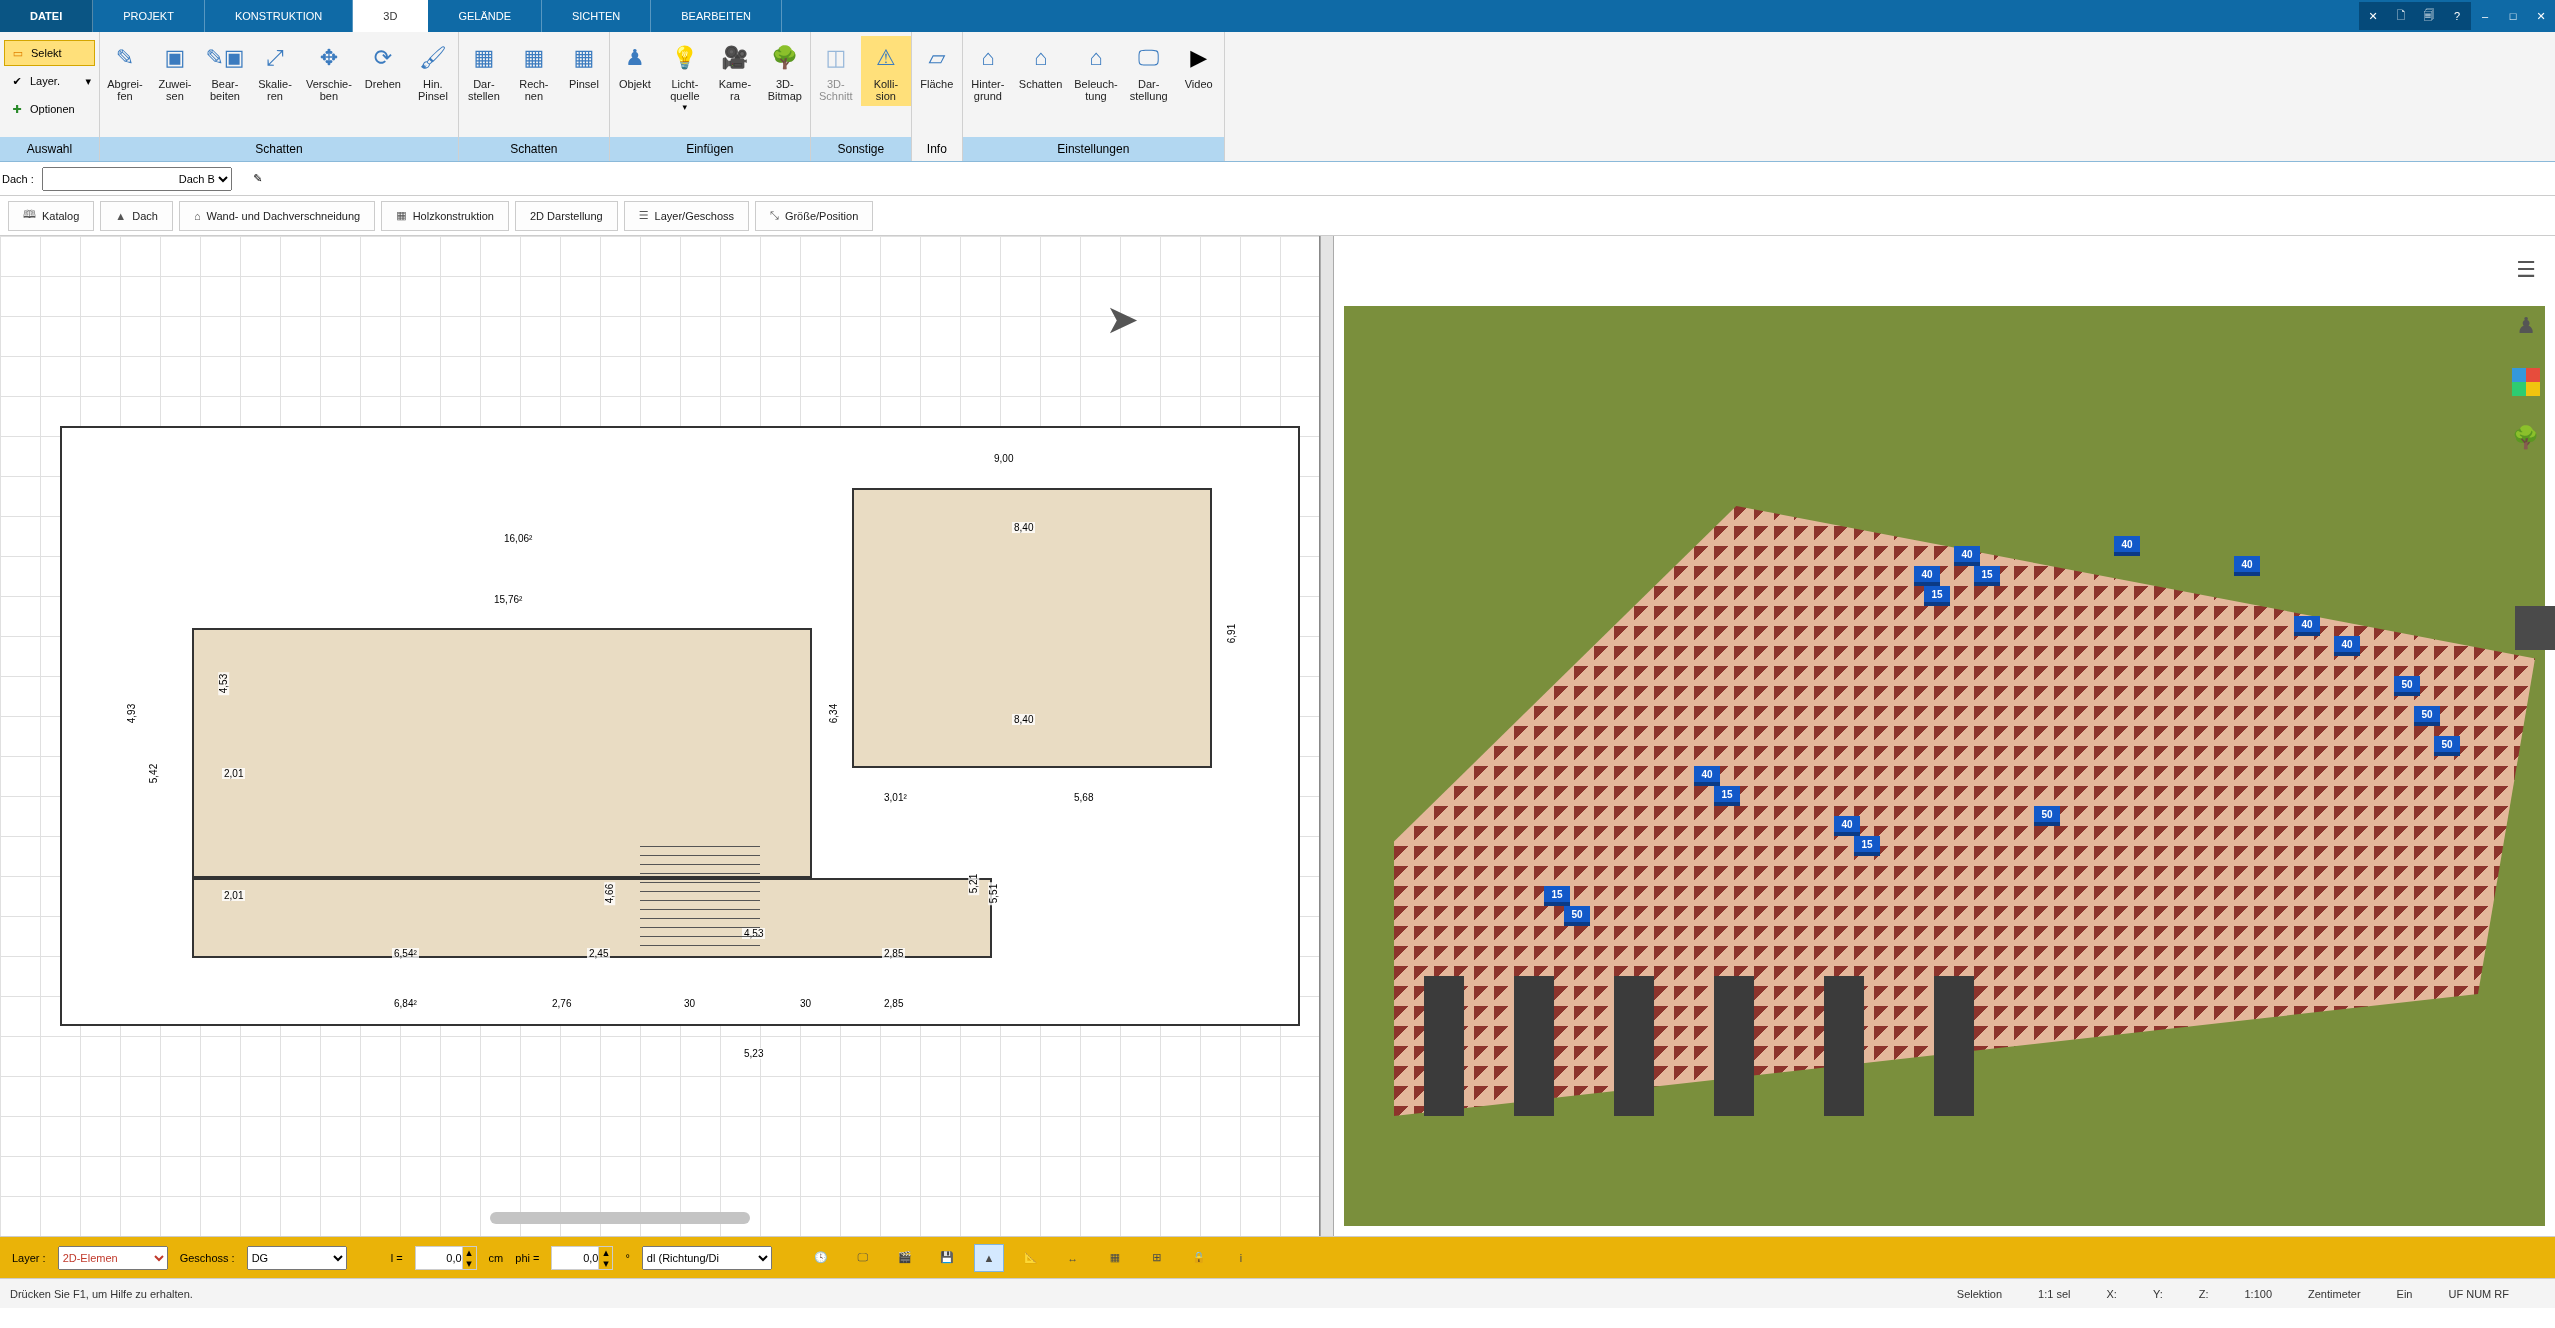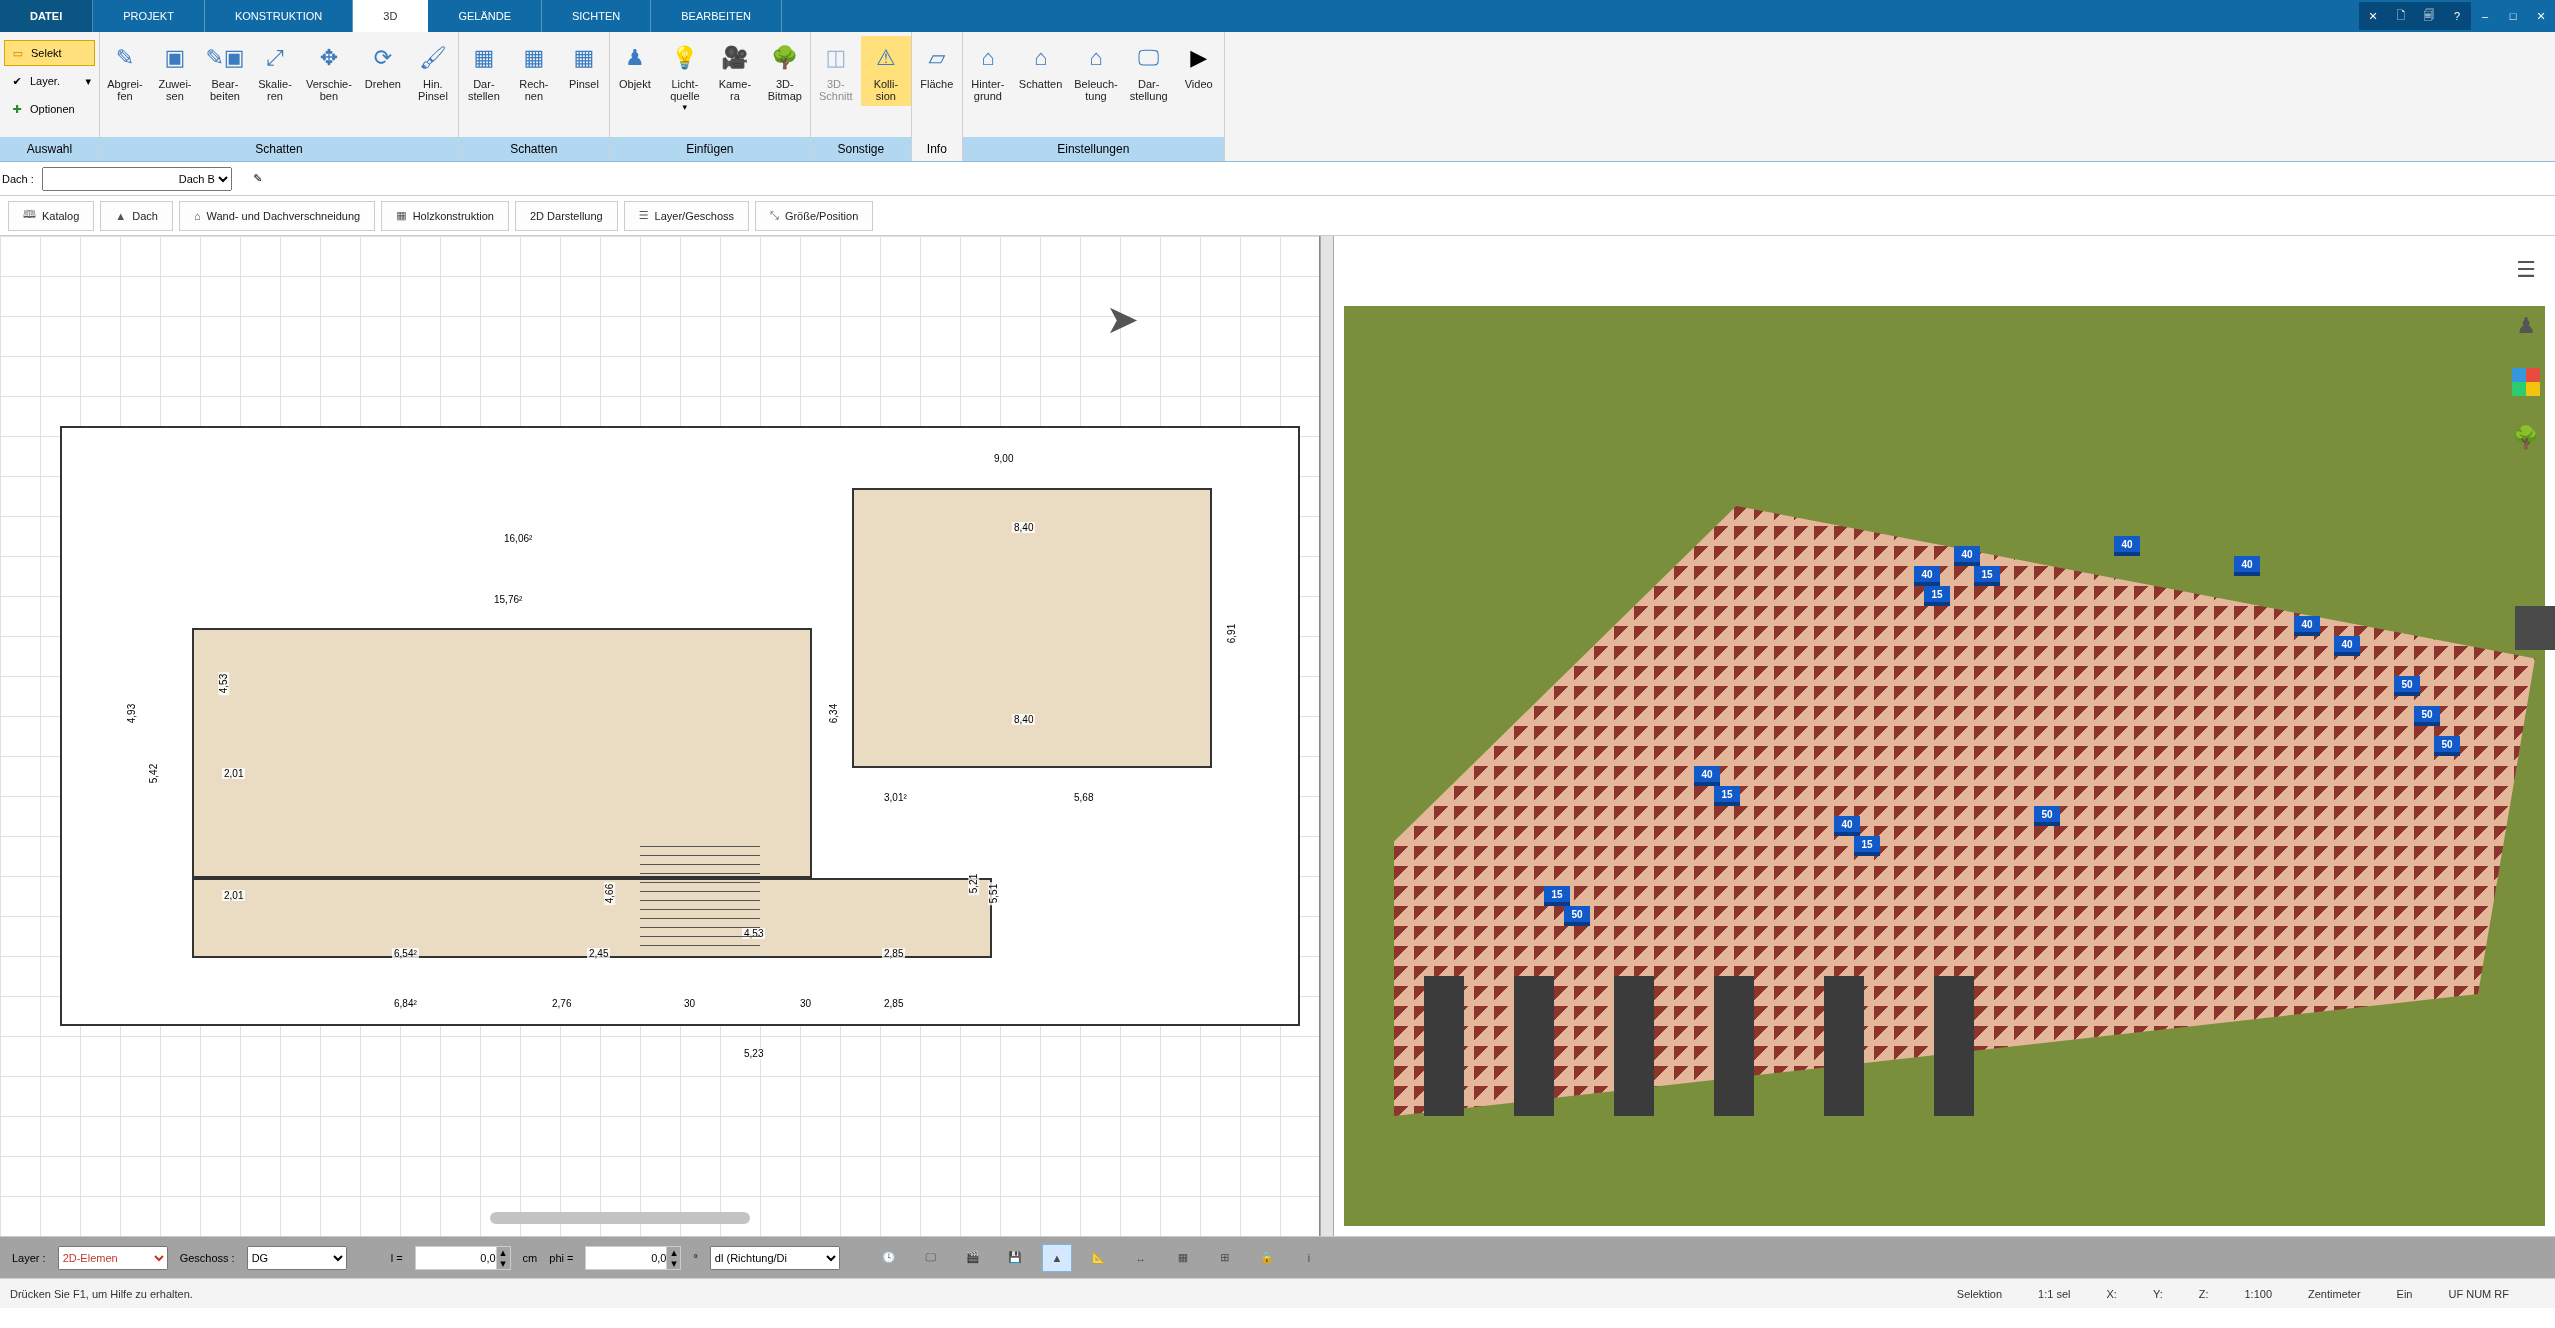--- a/index.html
+++ b/index.html
@@ -76,24 +76,24 @@
 .rail .swatch { width: 28px; height: 28px; background: conic-gradient(#e74c3c 0 25%, #f1c40f 0 50%, #2ecc71 0 75%, #3498db 0); }
 
 
 .raildrag { position: absolute; right: 0; top: 370px; width: 40px; height: 44px; background: #4a4a4a; }
 
 
 .ctxmenu { position: absolute; left: 1145px; bottom: 0px; width: 200px; background: #fefefe; border: 1px solid #ccc; box-shadow: 0 4px 10px rgba(0,0,0,.15); }
 .ctxmenu div { padding: 8px 14px; cursor: pointer; }
 
 
-.bottombar { height: 42px; display: flex; align-items: center; padding: 8px 12px; gap: 12px; border-top: 1px solid #ccc; background: #a3a3a3; }
+.bottombar { height: 42px; display: flex; align-items: center; padding: 8px 12px; gap: 12px; border-top: 1px solid #ccc; background: #eab308; }
 .bottombar select, .bottombar input { height: 24px; }
 .bottombar .numwrap { display: flex; align-items: center; }
-.bottombar .numwrap input { width: 82px; text-align: right; border: 1px solid #ccc; }
+.bottombar .numwrap input { width: 48px; text-align: right; border: 1px solid #ccc; }
 .bottombar .spin { width: 14px; height: 24px; border: 1px solid #ccc; border-left: none; font-size: 8px; display: flex; flex-direction: column; }
 .bottombar .spin span { flex: 1; text-align: center; line-height: 10px; }
 .bottombar .bic { width: 30px; height: 28px; display: flex; align-items: center; justify-content: center; color: #4b4b4b; cursor: pointer; }
 .bottombar .bic.on { background: #d4e9ff; border: 1px solid #7fb4e0; }
 
 
 .status { height: 30px; background: #f4f4f4; border-top: 1px solid #ccc; display: flex; align-items: center; padding: 0 10px; font-size: 12px; color: #333; }
 .status .seg { margin-right: 36px; }
 .status .spacer { flex: 1; }
 </style>

